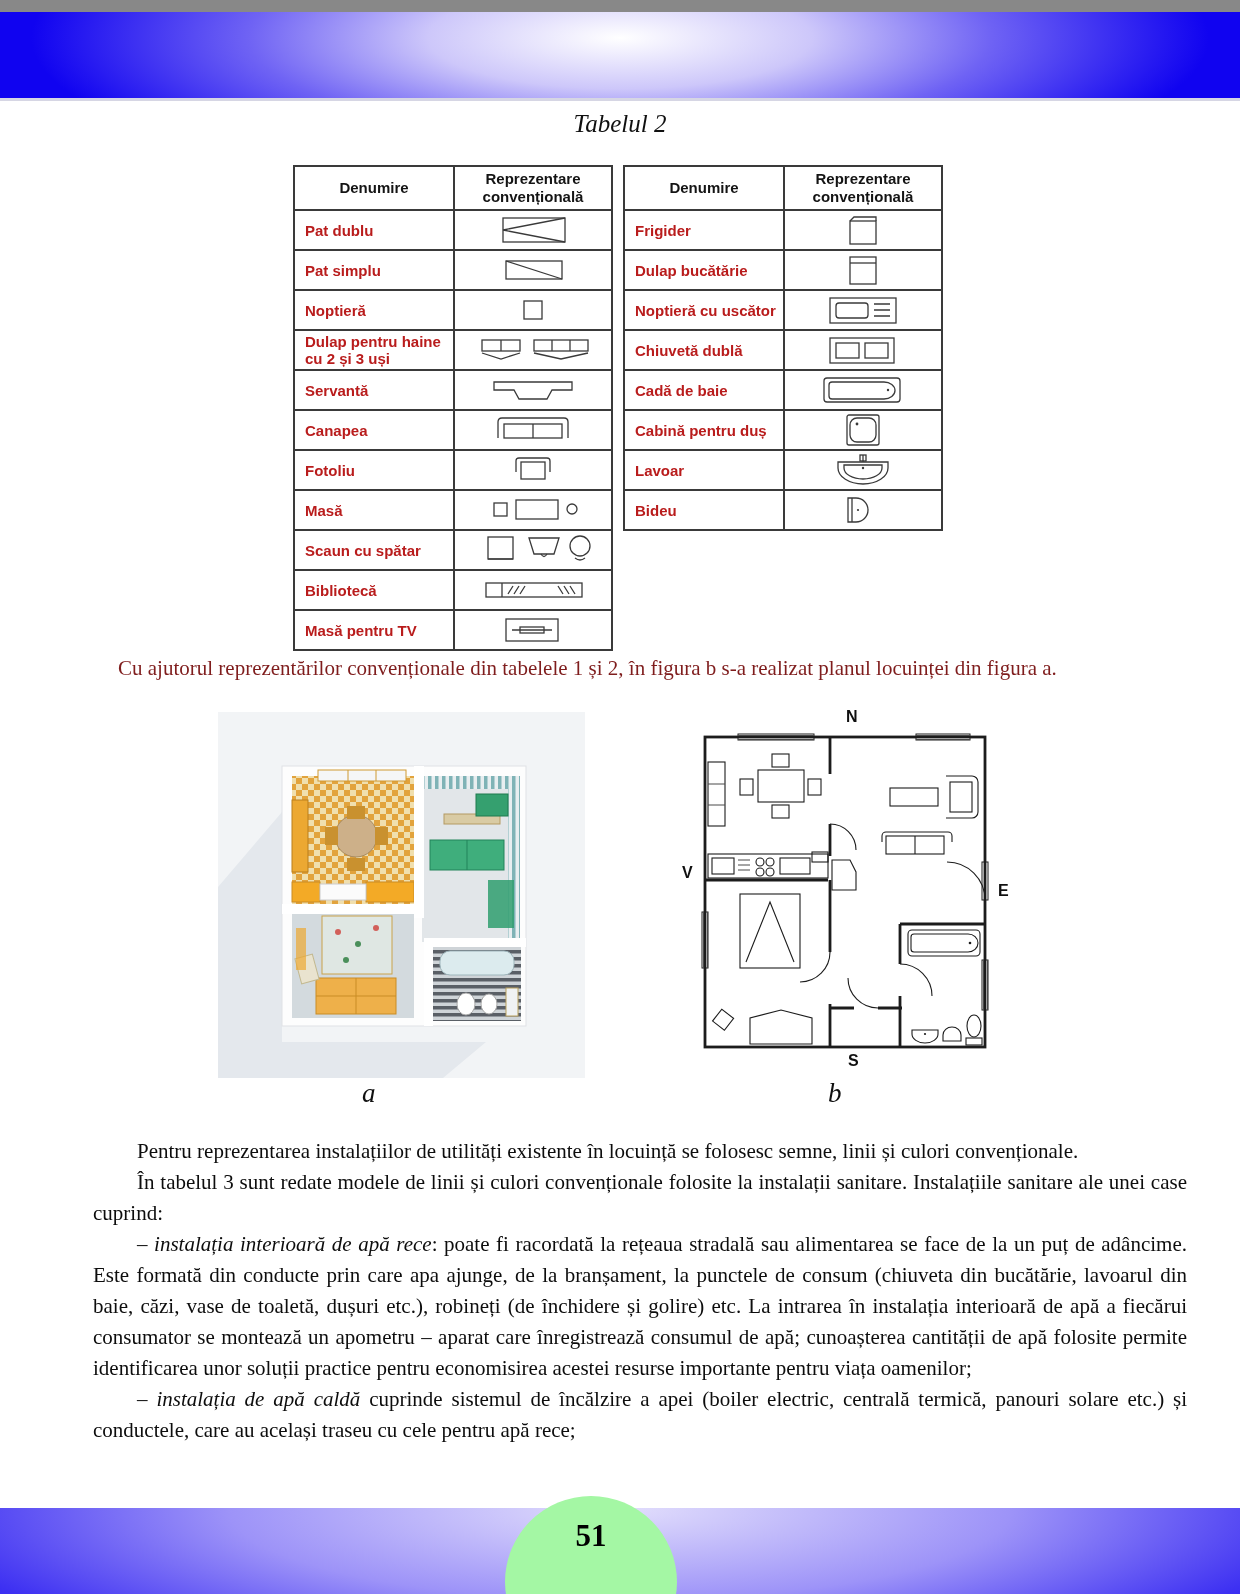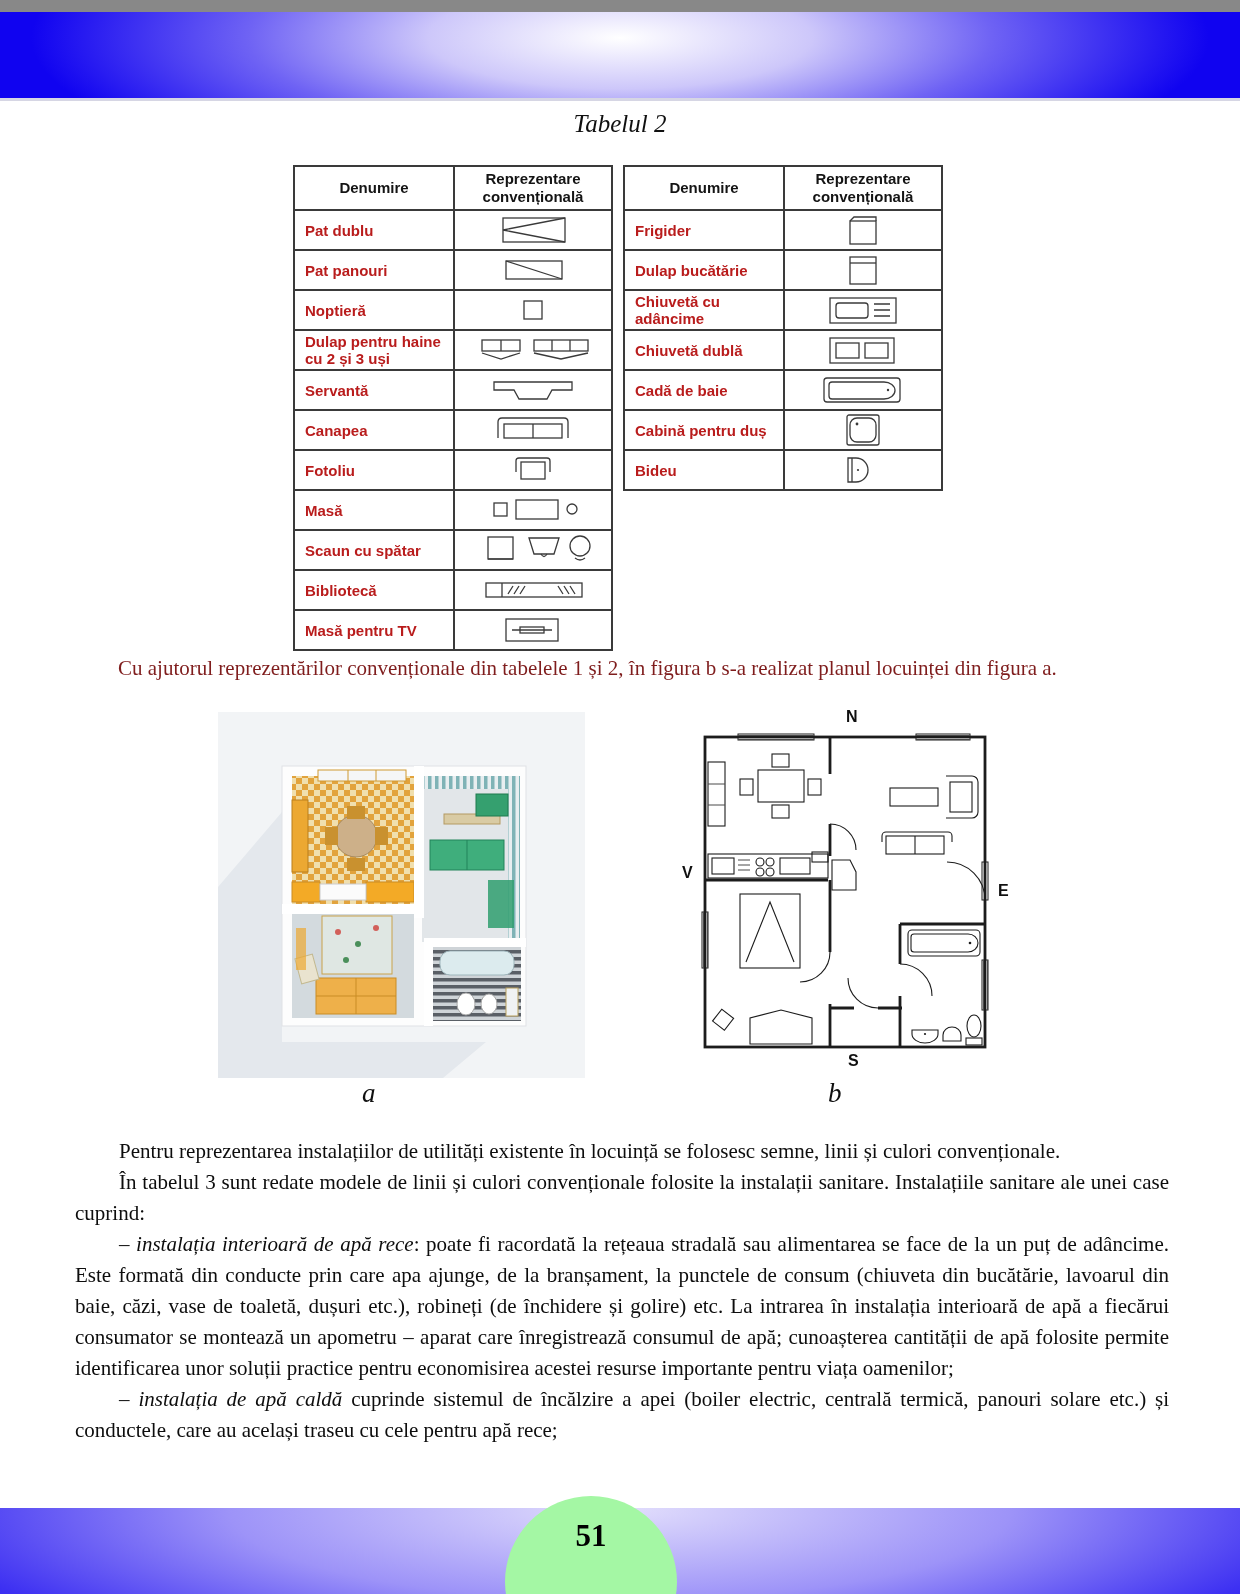--- a/index.html
+++ b/index.html
@@ -48,21 +48,21 @@
   #label-b{left:828px;top:1066px;}
   .compass{position:absolute;font-family:"Liberation Sans",sans-serif;font-weight:bold;
     font-size:16px;color:#101010;}
   .plan *{fill:none;stroke:#1c1c1c;}
   .plan .w3{stroke-width:2.8px;}
   .plan .w1{stroke-width:1.1px;}
   .plan .thin{stroke-width:1px;stroke:#4a4a4a;}
   .plan .fdot{fill:#1c1c1c;stroke:none;}
 
   
-  .bodytext{position:absolute;top:1124px;left:75px;width:1094px;font-size:21px;
+  .bodytext{position:absolute;top:1124px;left:93px;width:1094px;font-size:21px;
     line-height:31px;color:#0d0d0d;text-align:justify;}
   .bodytext p{margin:0;text-indent:44px;}
 </style>
 </head>
 <body>
 
 <div id="page">
 
   <div class="band-top"></div>
 
@@ -77,21 +77,21 @@
     <tr>
       <td class="lbl">Pat dublu</td>
       <td class="sym">
             <svg width="150" height="34">
         <rect x="45" y="5" width="62" height="24"></rect>
               <path d="M45,17 L107,5 M45,17 L107,29"></path>
             </svg>
           </td>
     </tr>
     <tr>
-      <td class="lbl">Pat panouri</td>
+      <td class="lbl">Pat simplu</td>
       <td class="sym">
             <svg width="150" height="34">
         <rect x="48" y="8" width="56" height="18"></rect>
               <line x1="48" y1="8" x2="104" y2="26"></line>
             </svg>
           </td>
     </tr>
     <tr>
       <td class="lbl">Noptieră</td>
       <td class="sym">
@@ -206,21 +206,21 @@
     <tr>
       <td class="lbl">Dulap bucătărie</td>
       <td class="sym">
             <svg width="150" height="34">
         <rect x="62" y="4" width="26" height="27"></rect>
               <line x1="62" y1="10" x2="88" y2="10"></line>
             </svg>
           </td>
     </tr>
     <tr>
-      <td class="lbl">Chiuvetă cu adâncime</td>
+      <td class="lbl">Noptieră cu uscător</td>
       <td class="sym">
             <svg width="150" height="34">
         <rect x="42" y="5" width="66" height="25"></rect>
               <rect x="48" y="10" width="32" height="15" rx="3"></rect>
         <path d="M86,11 h16 M86,17 h16 M86,23 h16"></path>
             </svg>
           </td>
     </tr>
     <tr>
       <td class="lbl">Chiuvetă dublă</td>
@@ -242,20 +242,32 @@
             </svg>
           </td>
     </tr>
     <tr>
       <td class="lbl">Cabină pentru duș</td>
       <td class="sym">
             <svg width="150" height="34">
         <rect x="59" y="2" width="32" height="30" rx="2"></rect>
         <rect x="62" y="5" width="26" height="24" rx="7"></rect>
         <circle class="f" cx="69" cy="11" r="1.4"></circle>
+            </svg>
+          </td>
+    </tr>
+    <tr>
+      <td class="lbl">Lavoar</td>
+      <td class="sym">
+            <svg width="150" height="34">
+        <rect x="72" y="2" width="6" height="6"></rect>
+              <line x1="75" y1="2" x2="75" y2="9"></line>
+        <path d="M50,9 h50 v6 a25,16 0 0 1 -50,0 z"></path>
+        <path d="M56,12 h38 v3 a19,11 0 0 1 -38,0 z"></path>
+        <circle class="f" cx="75" cy="15" r="1.2"></circle>
             </svg>
           </td>
     </tr>
     <tr>
       <td class="lbl">Bideu</td>
       <td class="sym">
             <svg width="150" height="34">
         <path d="M60,5 h8 a12,12 0 0 1 0,24 h-8 z"></path>
               <line x1="64" y1="5" x2="64" y2="29"></line>
         <circle class="f" cx="70" cy="17" r="1.1"></circle>

